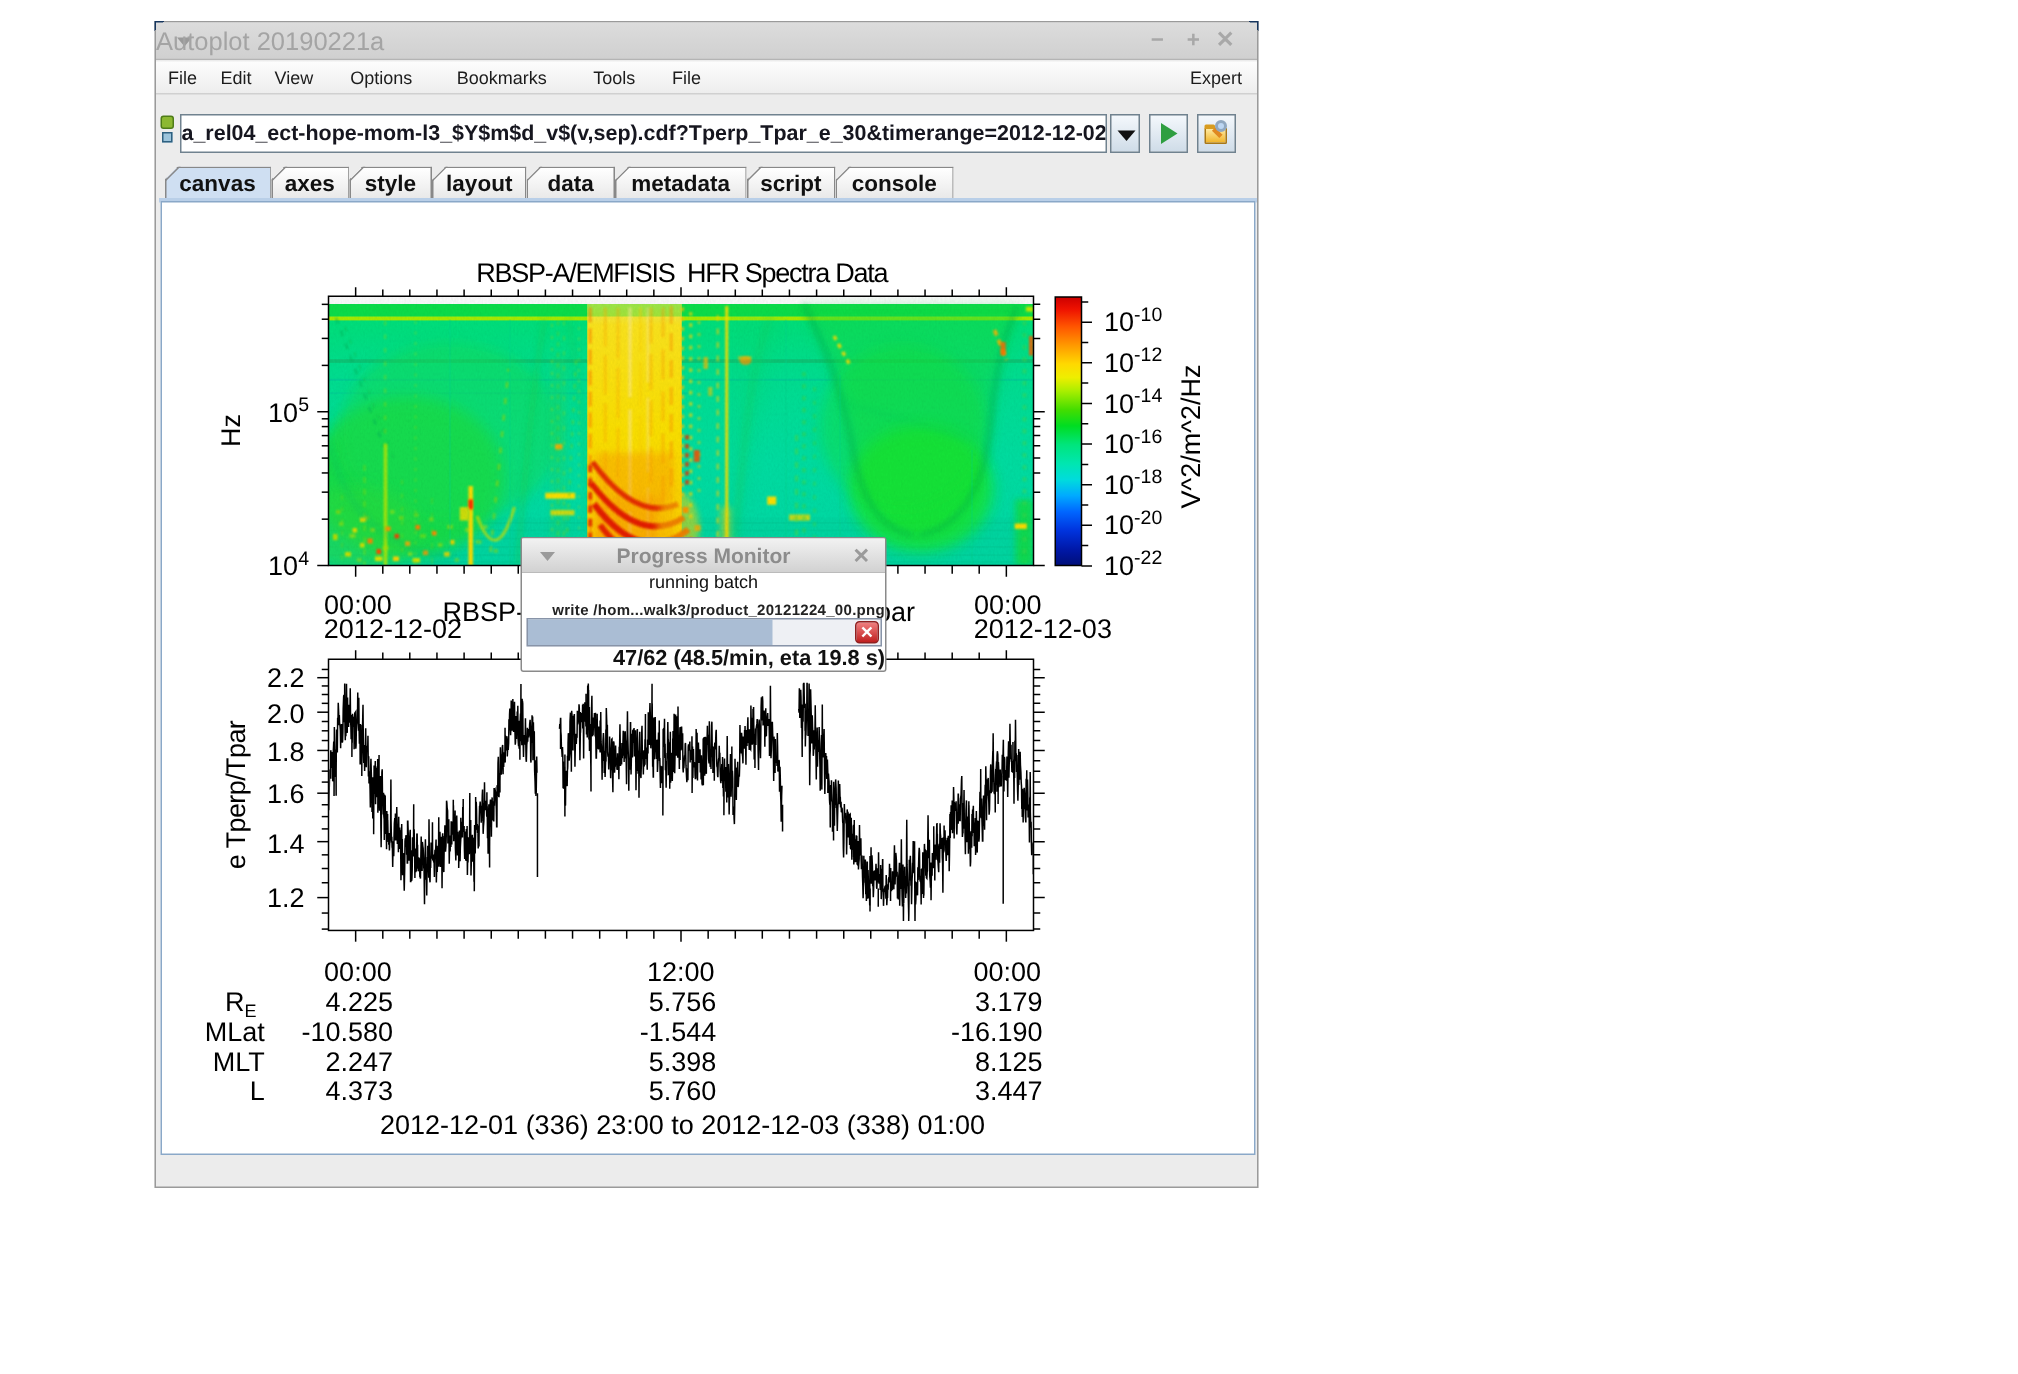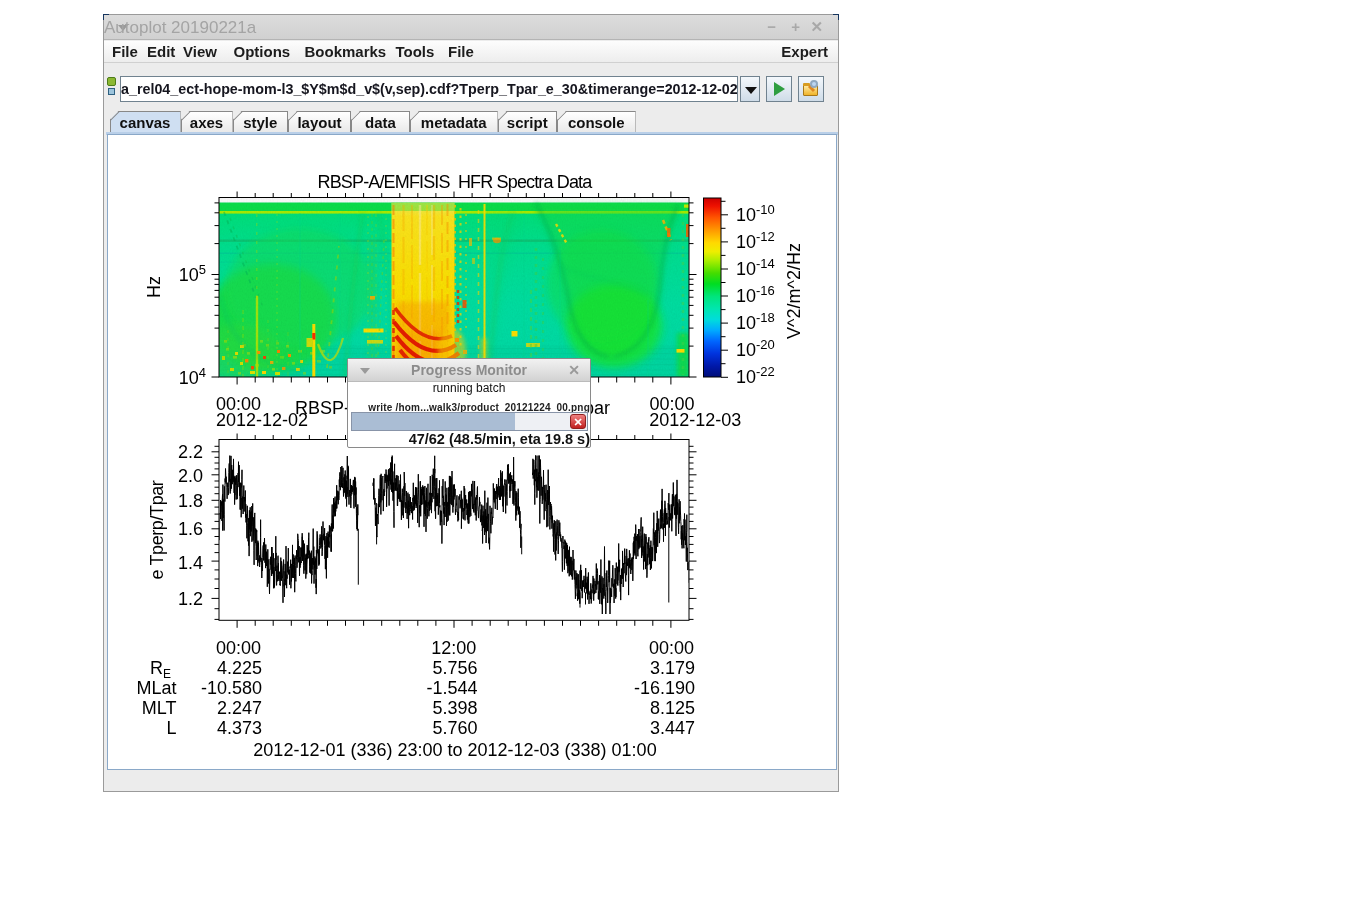--- a/index.html
+++ b/index.html
@@ -16,21 +16,21 @@
 
  <div style="position:absolute;left:0;top:0;width:100%;height:25px;background:linear-gradient(#dcdcdc,#d0d0d0);border-bottom:1px solid #b4b4b4">
    <div style="position:absolute;left:14px;top:10px;width:0;height:0;border:5px solid transparent;border-top:6px solid #9a9a9a"></div>
    <div style="position:absolute;left:0;width:100%;text-align:left;font-weight:normal;font-size:17px;color:#a4a4a4;line-height:25px">Autoplot 20190221a</div>
    <div style="position:absolute;right:62px;top:0;color:#a8a8a8;font-weight:bold;font-size:15px;line-height:23px">−</div>
    <div style="position:absolute;right:38px;top:0;color:#a8a8a8;font-weight:bold;font-size:15px;line-height:23px">+</div>
    <div style="position:absolute;right:15px;top:0;color:#a8a8a8;font-weight:bold;font-size:15px;line-height:23px">✕</div>
  </div>
 
  <div style="position:absolute;left:0;top:26px;width:100%;height:22px;background:linear-gradient(#fdfdfd,#ededed);
-   border-bottom:1px solid #d0d0d0;font-weight:bold;font-size:15px;color:#1c1c1c">
+   border-bottom:1px solid #d0d0d0;font-weight:normal;font-size:12px;color:#1c1c1c">
    <span style="position:absolute;left:8px;top:0;line-height:22px">File</span>
       <span style="position:absolute;left:43px;top:0;line-height:22px">Edit</span>
       <span style="position:absolute;left:79px;top:0;line-height:22px">View</span>
       <span style="position:absolute;left:129.5px;top:0;line-height:22px">Options</span>
       <span style="position:absolute;left:200.5px;top:0;line-height:22px">Bookmarks</span>
       <span style="position:absolute;left:291.5px;top:0;line-height:22px">Tools</span>
       <span style="position:absolute;left:344px;top:0;line-height:22px">File</span>
    <span style="position:absolute;right:10px;top:0;line-height:22px">Expert</span>
  </div>
 

